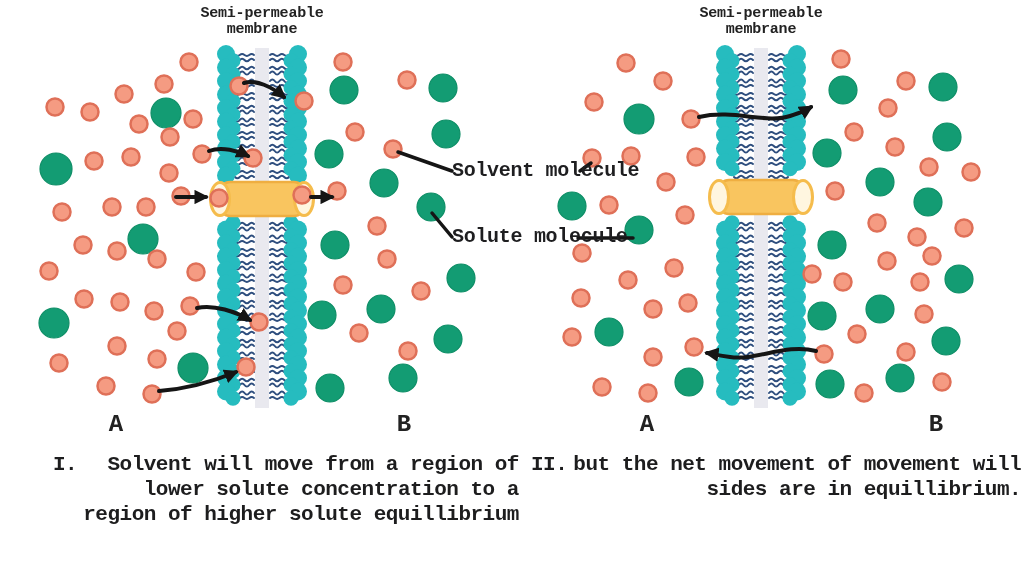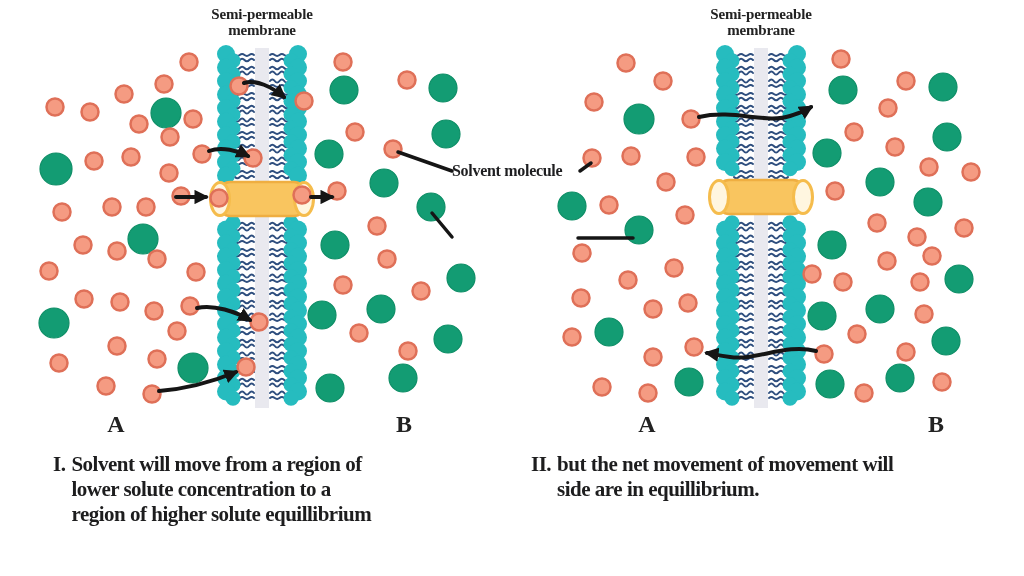--- a/index.html
+++ b/index.html
@@ -1,28 +1,28 @@
 <!DOCTYPE html>
 <html><head>
 <meta charset="utf-8">
 <style>
   html,body{margin:0;padding:0;background:#fff;}
   .stage{position:relative;width:1024px;height:576px;background:#ffffff;overflow:hidden;
-         font-family:Liberation Serif, serif;color:#1e1e20;}
+         font-family:Liberation Mono, monospace;color:#1e1e20;}
   #diagram-svg{position:absolute;left:0;top:0;}
   .mem-title{position:absolute;transform:translateX(-50%);text-align:center;
              font-size:15px;font-weight:700;line-height:16px;letter-spacing:-0.2px;color:#222;}
   .side-label{position:absolute;transform:translate(-50%,-50%);
               font-size:24px;font-weight:600;color:#222;}
-  .legend-label{position:absolute;font-size:16px;font-weight:700;letter-spacing:-0.3px;
+  .legend-label{position:absolute;font-size:20px;font-weight:700;letter-spacing:-0.3px;
                 line-height:20px;color:#1e1e20;white-space:nowrap;}
   .caption{position:absolute;display:flex;font-size:21px;font-weight:700;
            letter-spacing:-0.5px;line-height:25px;color:#1d1d1e;}
   .cap-num{flex:0 0 auto;margin-right:6px;}
-  .cap-lines div{white-space:nowrap;}
+  .cap-lines div{white-space:nowrap;text-align:right;}
 </style>
 </head>
 <body>
 
 <div class="stage">
 
   <svg id="diagram-svg" width="1024" height="576" viewBox="0 0 1024 576">
     <defs>
       <marker id="ah" viewBox="0 0 10 10" refX="8" refY="5" markerWidth="3.6" markerHeight="3.6" orient="auto">
         <path d="M0,0 L10,5 L0,10 z" fill="#151515"></path>
@@ -564,36 +564,37 @@
     <div>Semi-permeable</div>
     <div>membrane</div>
   </div>
 
   <div class="mem-title" style="left:761px;top:6px">
     <div>Semi-permeable</div>
     <div>membrane</div>
   </div>
 
   <div class="legend-label" style="left:452px;top:161px">Solvent molecule</div>
+  <div class="legend-label" style="left:452px;top:227px">Solute molecule</div>
 
   <div class="side-label" style="left:116px;top:424px">A</div>
   <div class="side-label" style="left:404px;top:424px">B</div>
   <div class="side-label" style="left:647px;top:424px">A</div>
   <div class="side-label" style="left:936px;top:424px">B</div>
 
   <div class="caption" style="left:53px;top:452px">
     <div class="cap-num">I.</div>
     <div class="cap-lines">
       <div>Solvent will move from a region of</div>
       <div>lower solute concentration to a</div>
       <div>region of higher solute equillibrium</div>
     </div>
   </div>
 
   <div class="caption" style="left:531px;top:452px">
     <div class="cap-num">II.</div>
     <div class="cap-lines">
       <div>but the net movement of movement will</div>
-      <div>side are in equillibrium.</div>
+      <div>sides are in equillibrium.</div>
     </div>
   </div>
 
 </div>
 
 </body></html>

